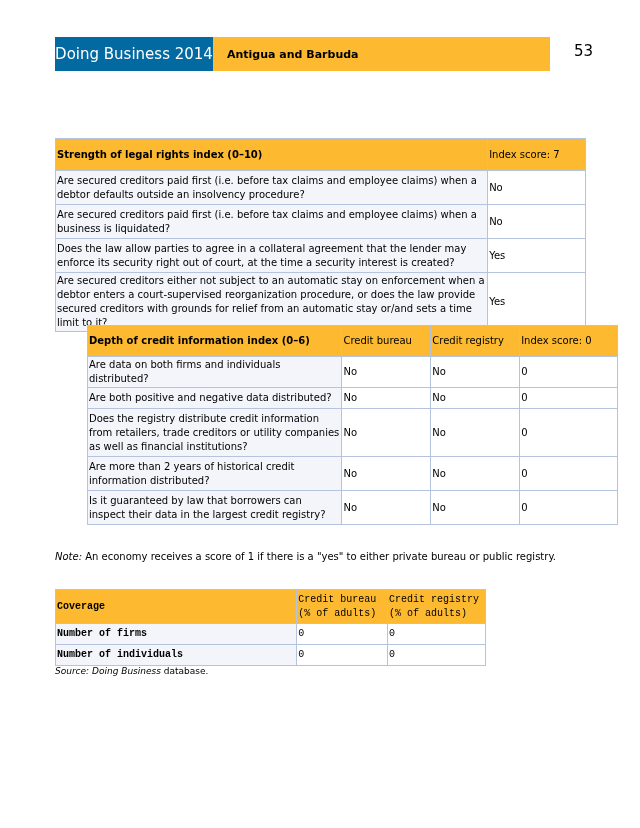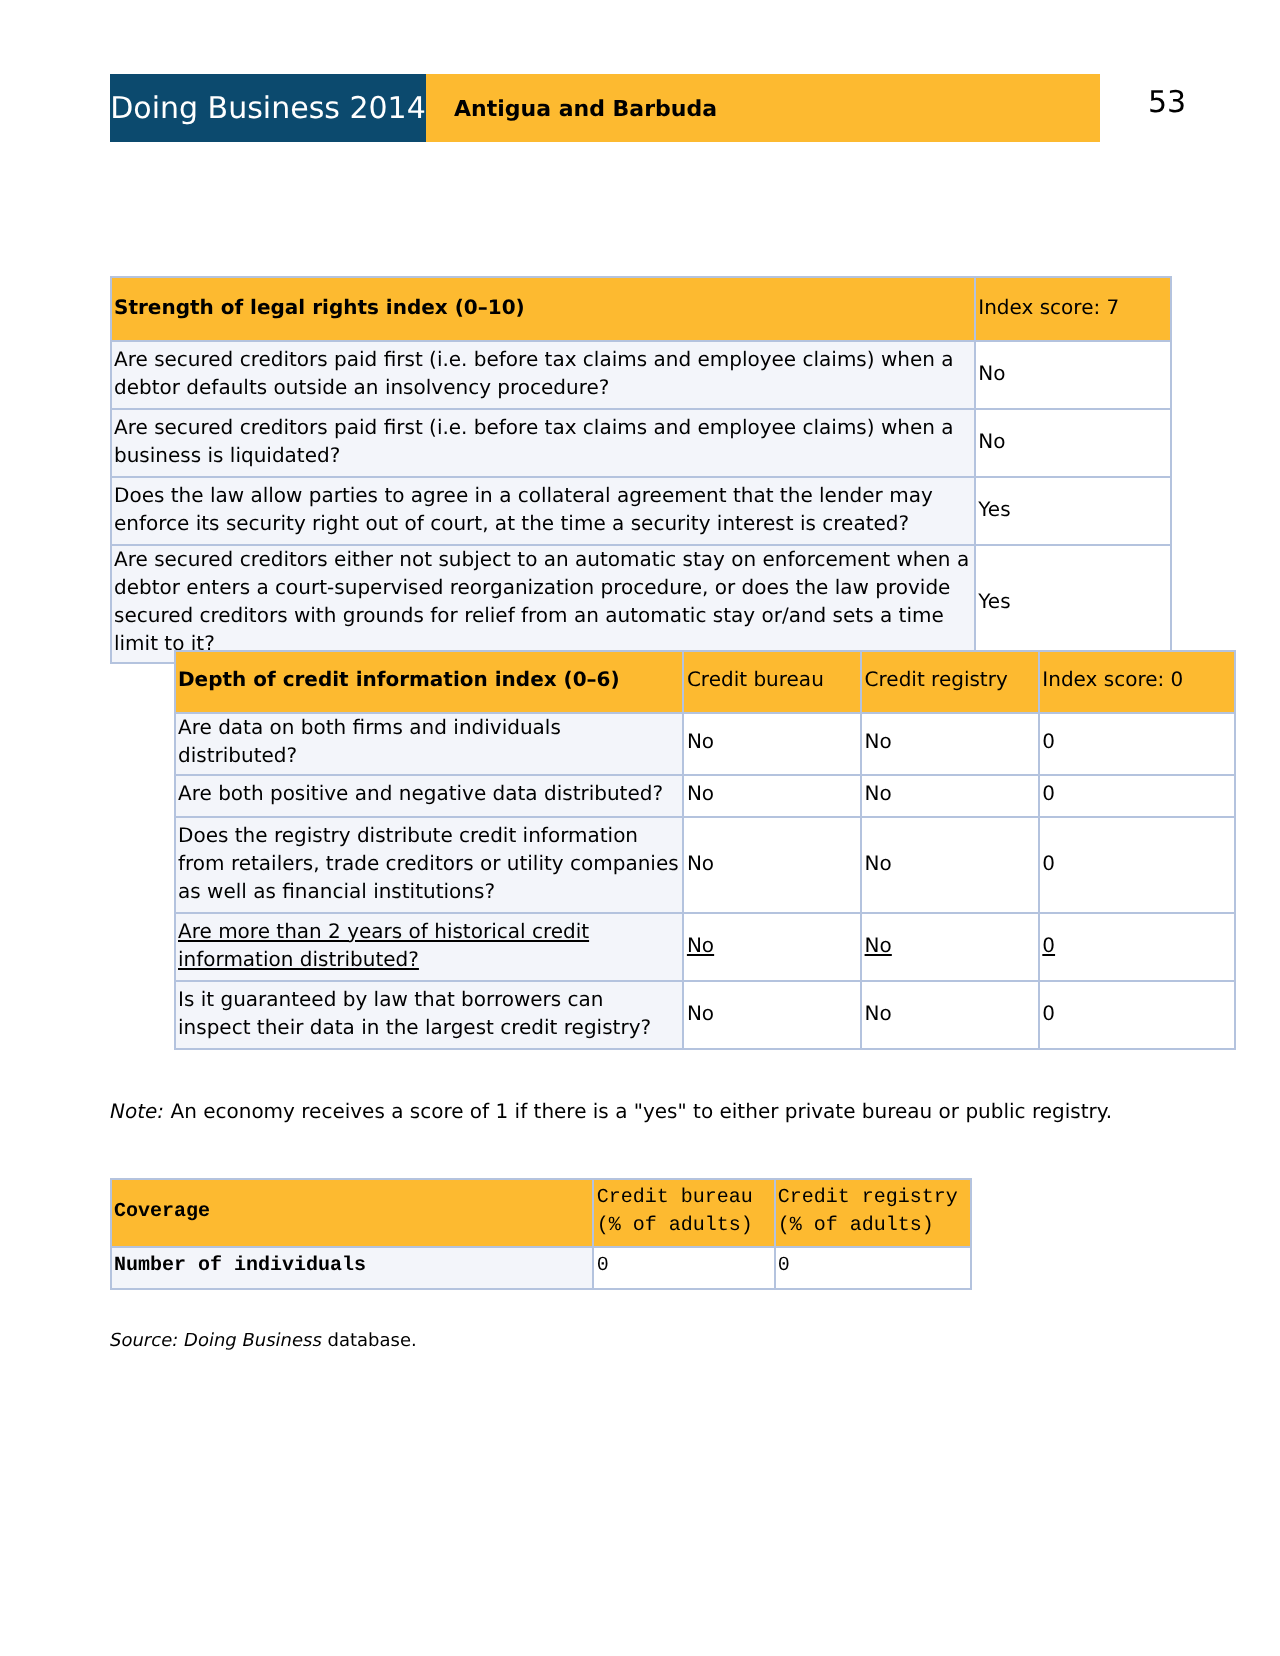--- a/index.html
+++ b/index.html
@@ -1,18 +1,18 @@
 <!DOCTYPE html>
 <html><head>
 <meta charset="utf-8">
 <style>
   html, body { margin:0; padding:0; }
   body { width:640px; height:828px; background:#ffffff; position:relative; font-family:"DejaVu Sans", sans-serif; color:#000; overflow:hidden; }
   .hdr { position:absolute; left:55px; top:37px; width:495px; height:34px; display:flex; }
-  .hdr-left { width:158px; background:#0c4a6e; color:#fff; font-size:15px; display:flex; align-items:center; justify-content:center; }
+  .hdr-left { width:158px; background:#0369a1; color:#fff; font-size:15px; display:flex; align-items:center; justify-content:center; }
   .hdr-right { flex:1; background:#FDBA30; font-size:11px; font-weight:bold; display:flex; align-items:center; padding-left:14px; }
   .pagenum { position:absolute; left:574px; top:42px; font-size:15px; }
   table { position:absolute; border-collapse:collapse; font-size:10px; line-height:14px; }
   td { border:1px solid #B4C3DE; padding:1px 1px; vertical-align:middle; }
   tr.head td { background:#FDBA30; }
   td.q { background:#F3F5FA; }
   td.a { background:#fff; }
   .b { font-weight:bold; }
   .note { position:absolute; font-size:10px; }
   .i { font-style:italic; }
@@ -80,21 +80,21 @@
     <td class="a">No</td>
     <td class="a">No</td>
     <td class="a">0</td>
   </tr>
   <tr style="height:48px;">
     <td class="q">Does the registry distribute credit information from retailers, trade creditors or utility companies as well as financial institutions?</td>
     <td class="a">No</td>
     <td class="a">No</td>
     <td class="a">0</td>
   </tr>
-  <tr style="height:34px;text-decoration:underline;">
+  <tr style="height:34px;">
     <td class="q">Are more than 2 years of historical credit information distributed?</td>
     <td class="a">No</td>
     <td class="a">No</td>
     <td class="a">0</td>
   </tr>
   <tr style="height:34px;">
     <td class="q">Is it guaranteed by law that borrowers can inspect their data in the largest credit registry?</td>
     <td class="a">No</td>
     <td class="a">No</td>
     <td class="a">0</td>
@@ -111,20 +111,25 @@
       <col style="width:307px">
       <col style="width:108px">
       <col style="width:116px">
     </colgroup>
   <tbody>
       <tr class="head" style="height:34px;">
     <td class="b">Coverage</td>
     <td>Credit bureau (% of adults)</td>
     <td>Credit registry (% of adults)</td>
   </tr>
+  <tr style="height:21px;">
+    <td class="q b">Number of firms</td>
+    <td class="a">0</td>
+    <td class="a">0</td>
+  </tr>
   <tr style="height:21px;margin-top:23px;">
     <td class="q b">Number of individuals</td>
     <td class="a">0</td>
     <td class="a">0</td>
   </tr>
 </tbody>
   </table>
 
 <div class="note" style="left:55px; top:666px; font-size:9px;">
   <span class="i">Source: </span><span class="i">Doing Business</span><span> database.</span>

